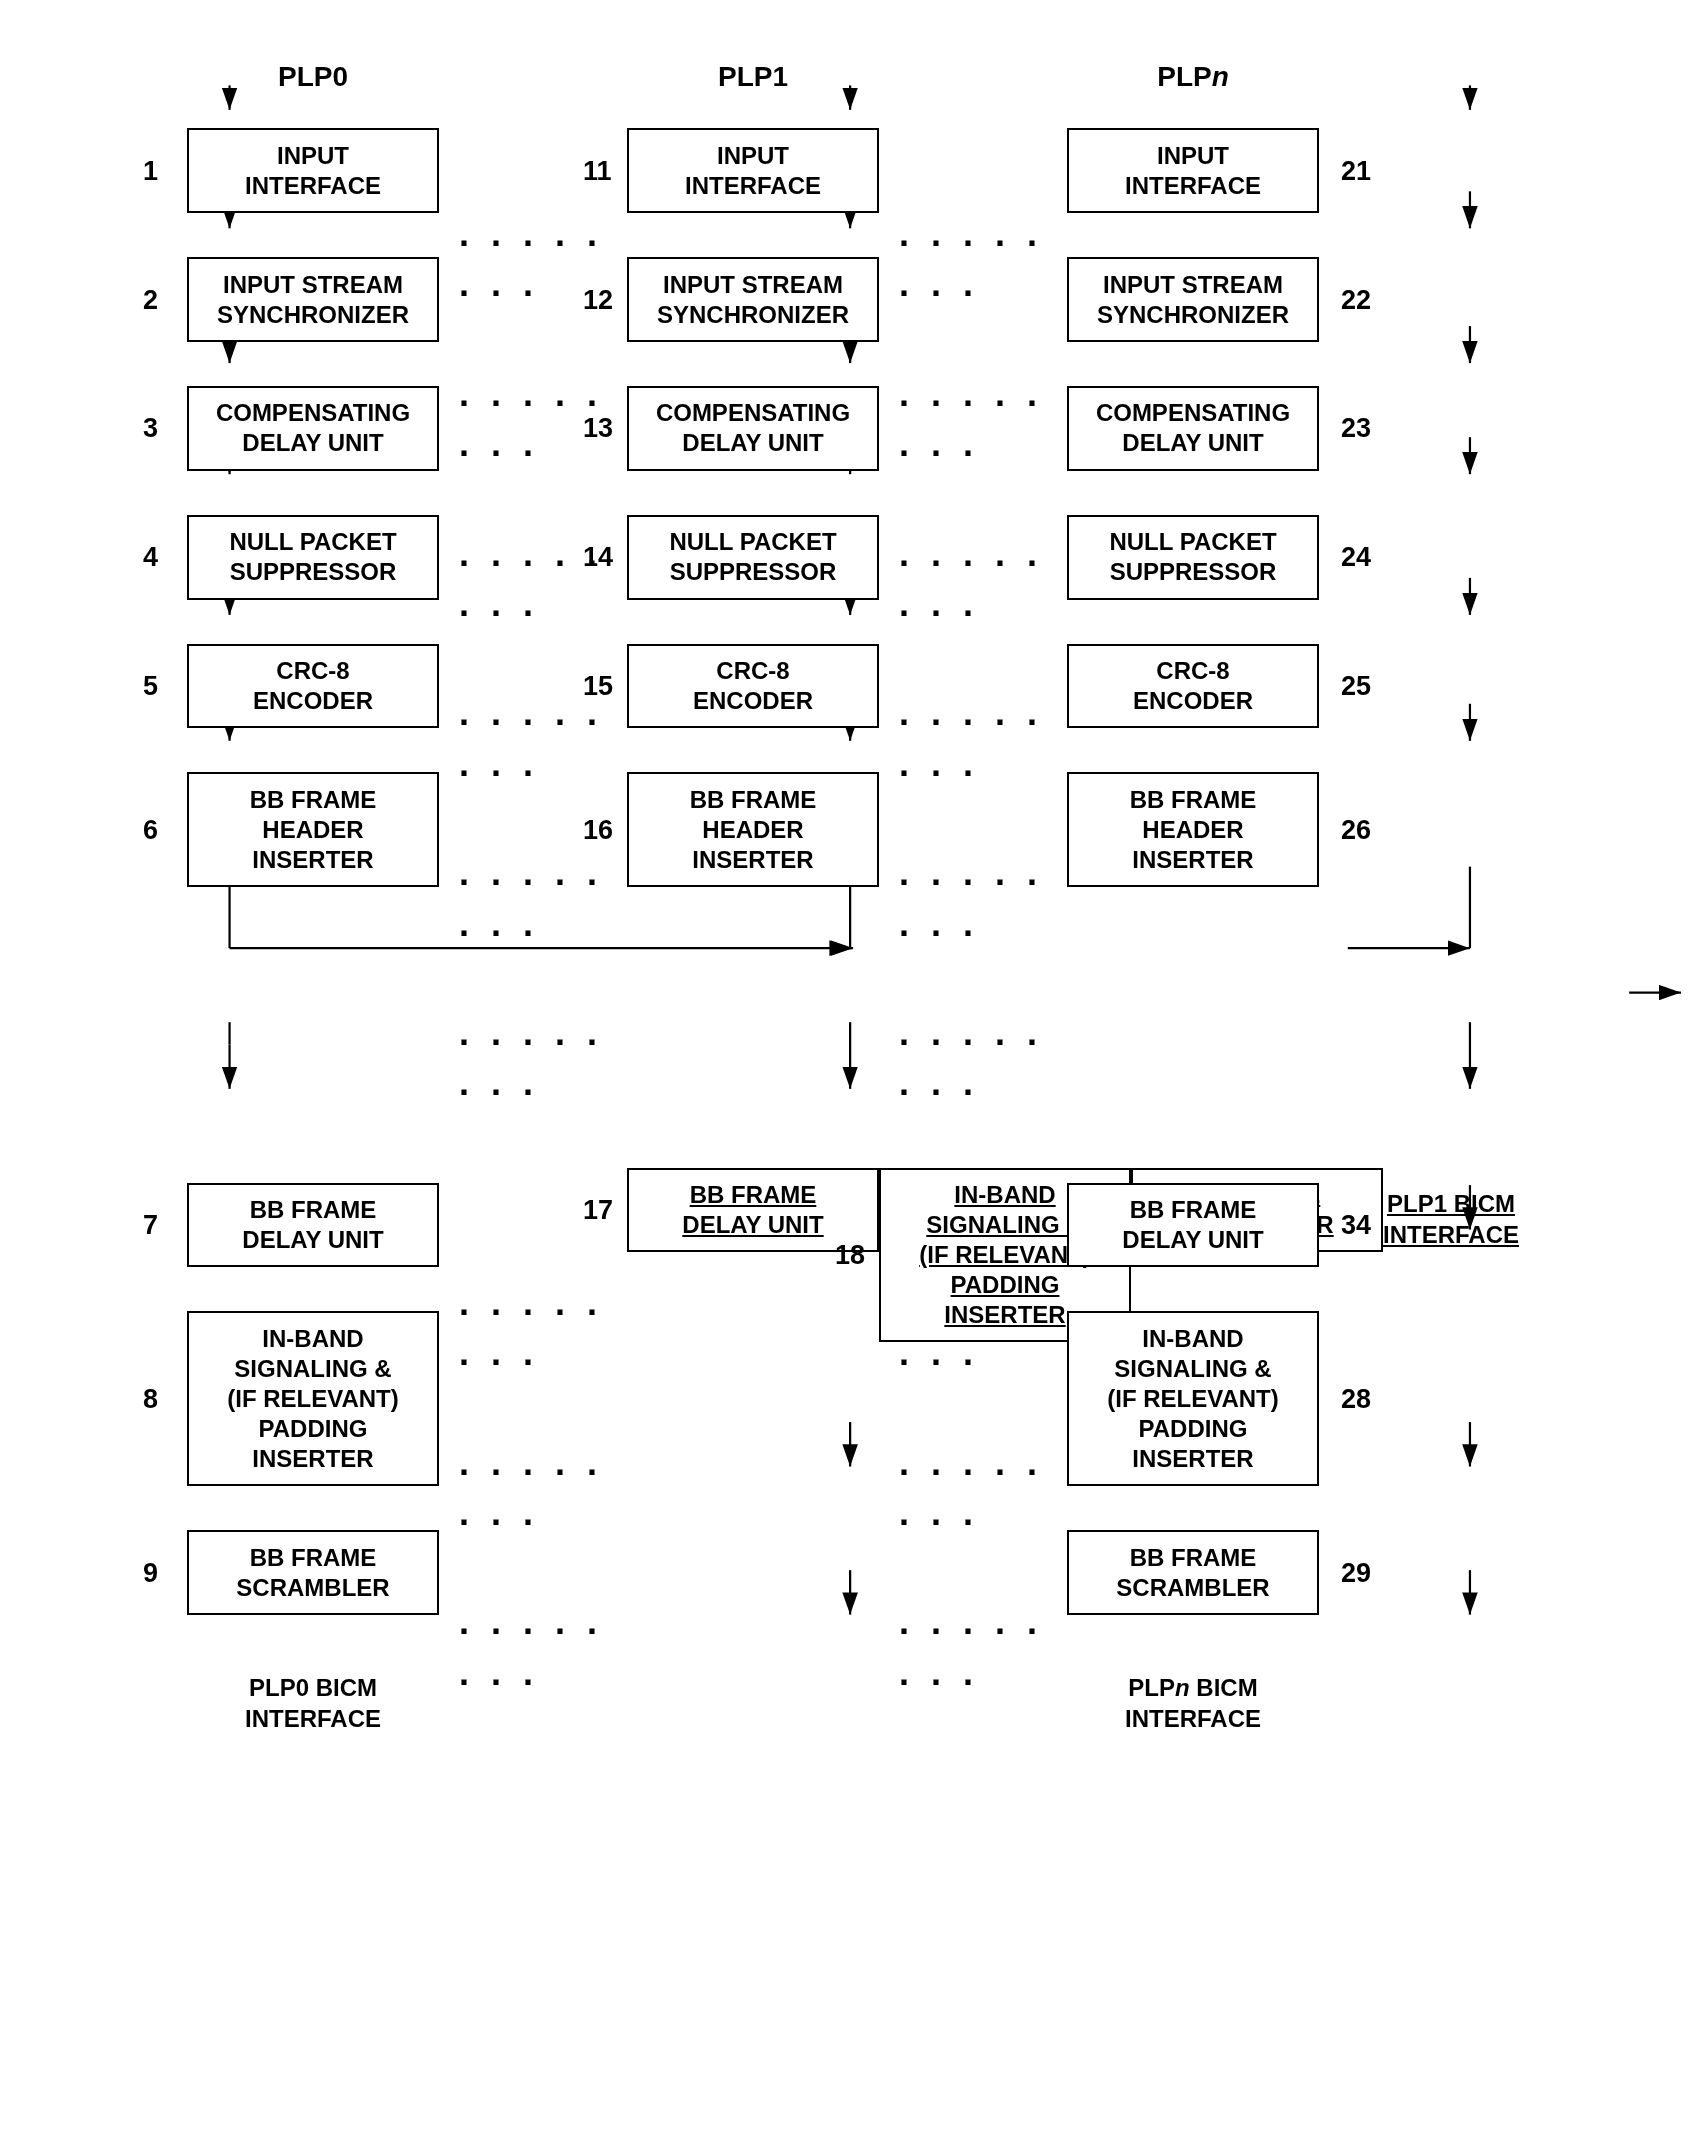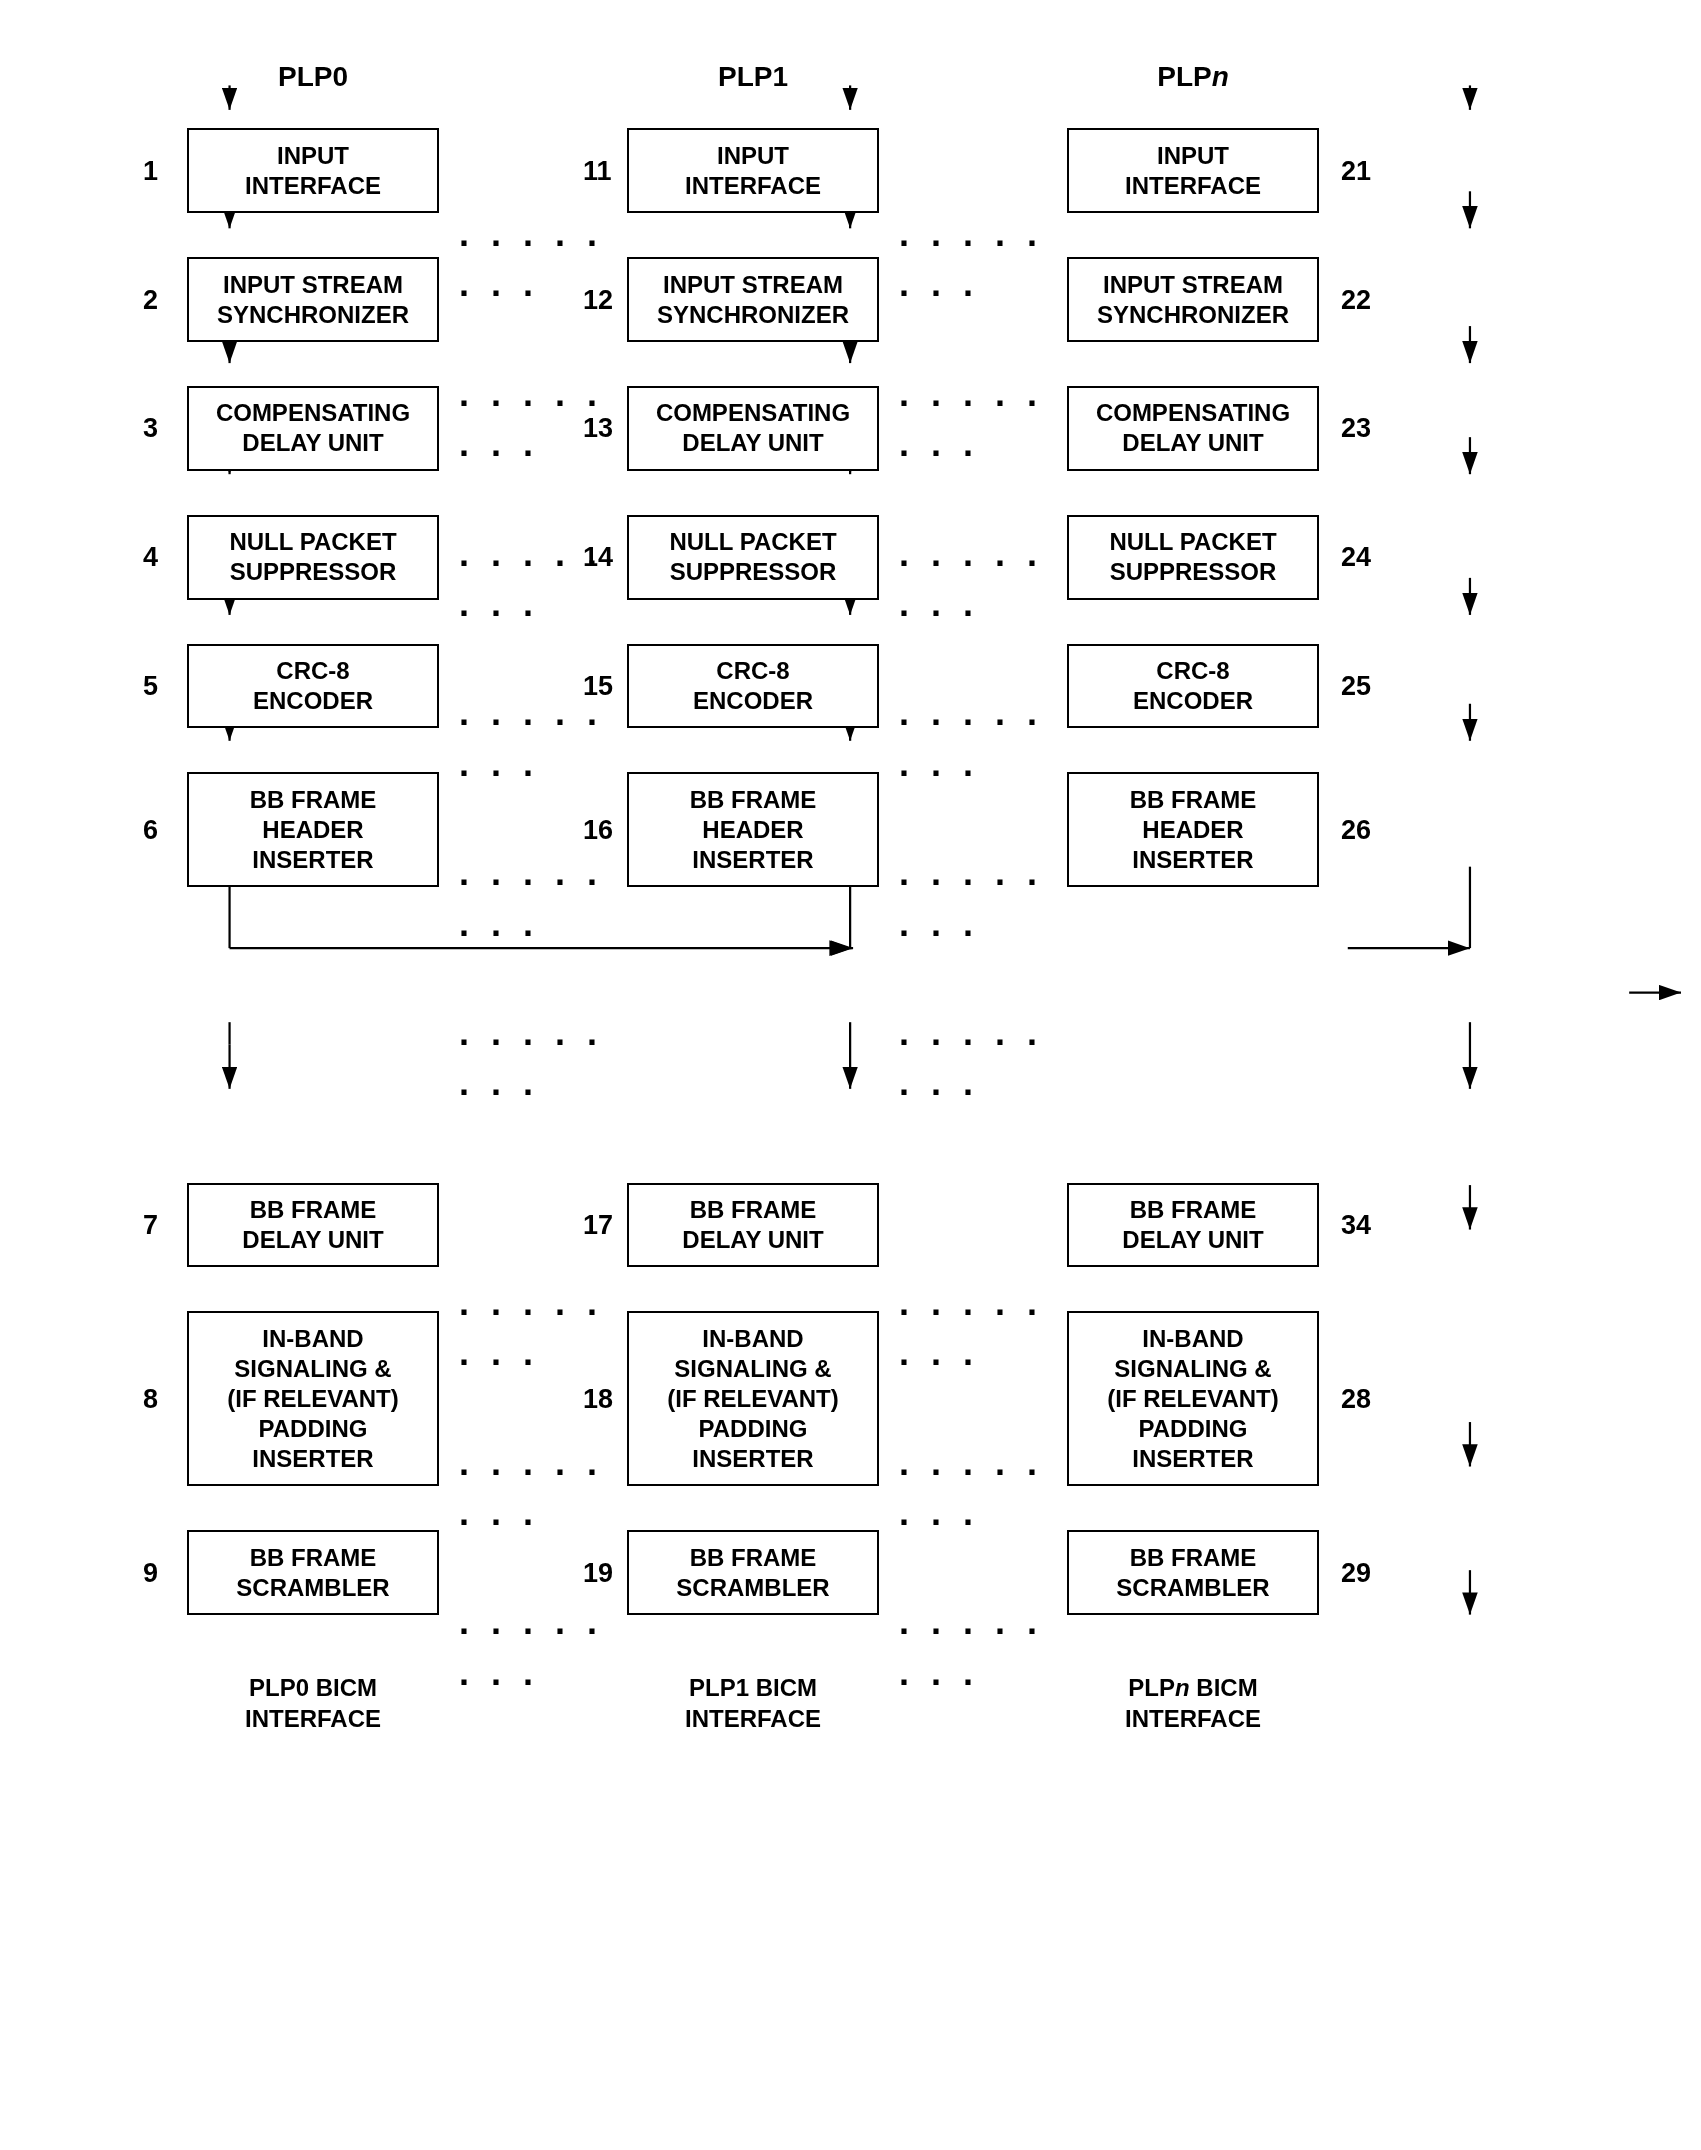--- a/index.html
+++ b/index.html
@@ -358,56 +358,56 @@
       </div>
 
       <div style="display:flex;flex-direction:column;align-items:center;justify-content:center;width:148px;padding-top:74px;">
         <div class="dots-horizontal">. . . . . . . .</div>
         <div style="height:59px;"></div>
         <div class="dots-horizontal">. . . . . . . .</div>
         <div style="height:59px;"></div>
         <div class="dots-horizontal">. . . . . . . .</div>
       </div>
 
+      <div style="display:flex;flex-direction:row;align-items:flex-start;width:252px;text-decoration:underline;">
+        <div style="height:15px;"></div>
+
+        <div style="position:relative; width:252px;">
+          <span class="num-label">17</span>
+          <div class="block">BB FRAME<br>DELAY UNIT</div>
+        </div>
+        <div style="height:44px;"></div>
+
+        <div style="position:relative; width:252px;">
+          <span class="num-label">18</span>
+          <div class="block">IN-BAND<br>SIGNALING &amp;<br>(IF RELEVANT)<br>PADDING<br>INSERTER</div>
+        </div>
+        <div style="height:44px;"></div>
+
+        <div style="position:relative; width:252px;">
+          <span class="num-label">19</span>
+          <div class="block">BB FRAME<br>SCRAMBLER</div>
+        </div>
+        <div style="height:37px;"></div>
+
+        <div class="output-label">PLP1 BICM<br>INTERFACE</div>
+      </div>
+
+      <div style="display:flex;flex-direction:column;align-items:center;justify-content:center;width:148px;padding-top:74px;">
+        <div class="dots-horizontal">. . . . . . . .</div>
+        <div style="height:59px;"></div>
+        <div class="dots-horizontal">. . . . . . . .</div>
+        <div style="height:59px;"></div>
+        <div class="dots-horizontal">. . . . . . . .</div>
+      </div>
+
       <div style="display:flex;flex-direction:column;align-items:center;width:252px;">
         <div style="height:15px;"></div>
 
         <div style="position:relative; width:252px;">
-          <span class="num-label">17</span>
-          <div class="block">BB FRAME<br>DELAY UNIT</div>
-        </div>
-        <div style="height:44px;"></div>
-
-        <div style="position:relative; width:252px;">
-          <span class="num-label">18</span>
-          <div class="block">IN-BAND<br>SIGNALING &amp;<br>(IF RELEVANT)<br>PADDING<br>INSERTER</div>
-        </div>
-        <div style="height:44px;"></div>
-
-        <div style="position:relative; width:252px;">
-          <span class="num-label">19</span>
-          <div class="block">BB FRAME<br>SCRAMBLER</div>
-        </div>
-        <div style="height:37px;"></div>
-
-        <div class="output-label">PLP1 BICM<br>INTERFACE</div>
-      </div>
-
-      <div style="display:flex;flex-direction:column;align-items:center;justify-content:center;width:148px;padding-top:74px;">
-        <div class="dots-horizontal">. . . . . . . .</div>
-        <div style="height:59px;"></div>
-        <div class="dots-horizontal">. . . . . . . .</div>
-        <div style="height:59px;"></div>
-        <div class="dots-horizontal">. . . . . . . .</div>
-      </div>
-
-      <div style="display:flex;flex-direction:column;align-items:center;width:252px;">
-        <div style="height:15px;"></div>
-
-        <div style="position:relative; width:252px;">
           <span class="num-label-right">34</span>
           <div class="block">BB FRAME<br>DELAY UNIT</div>
         </div>
         <div style="height:44px;"></div>
 
         <div style="position:relative; width:252px;">
           <span class="num-label-right">28</span>
           <div class="block">IN-BAND<br>SIGNALING &amp;<br>(IF RELEVANT)<br>PADDING<br>INSERTER</div>
         </div>
         <div style="height:44px;"></div>

